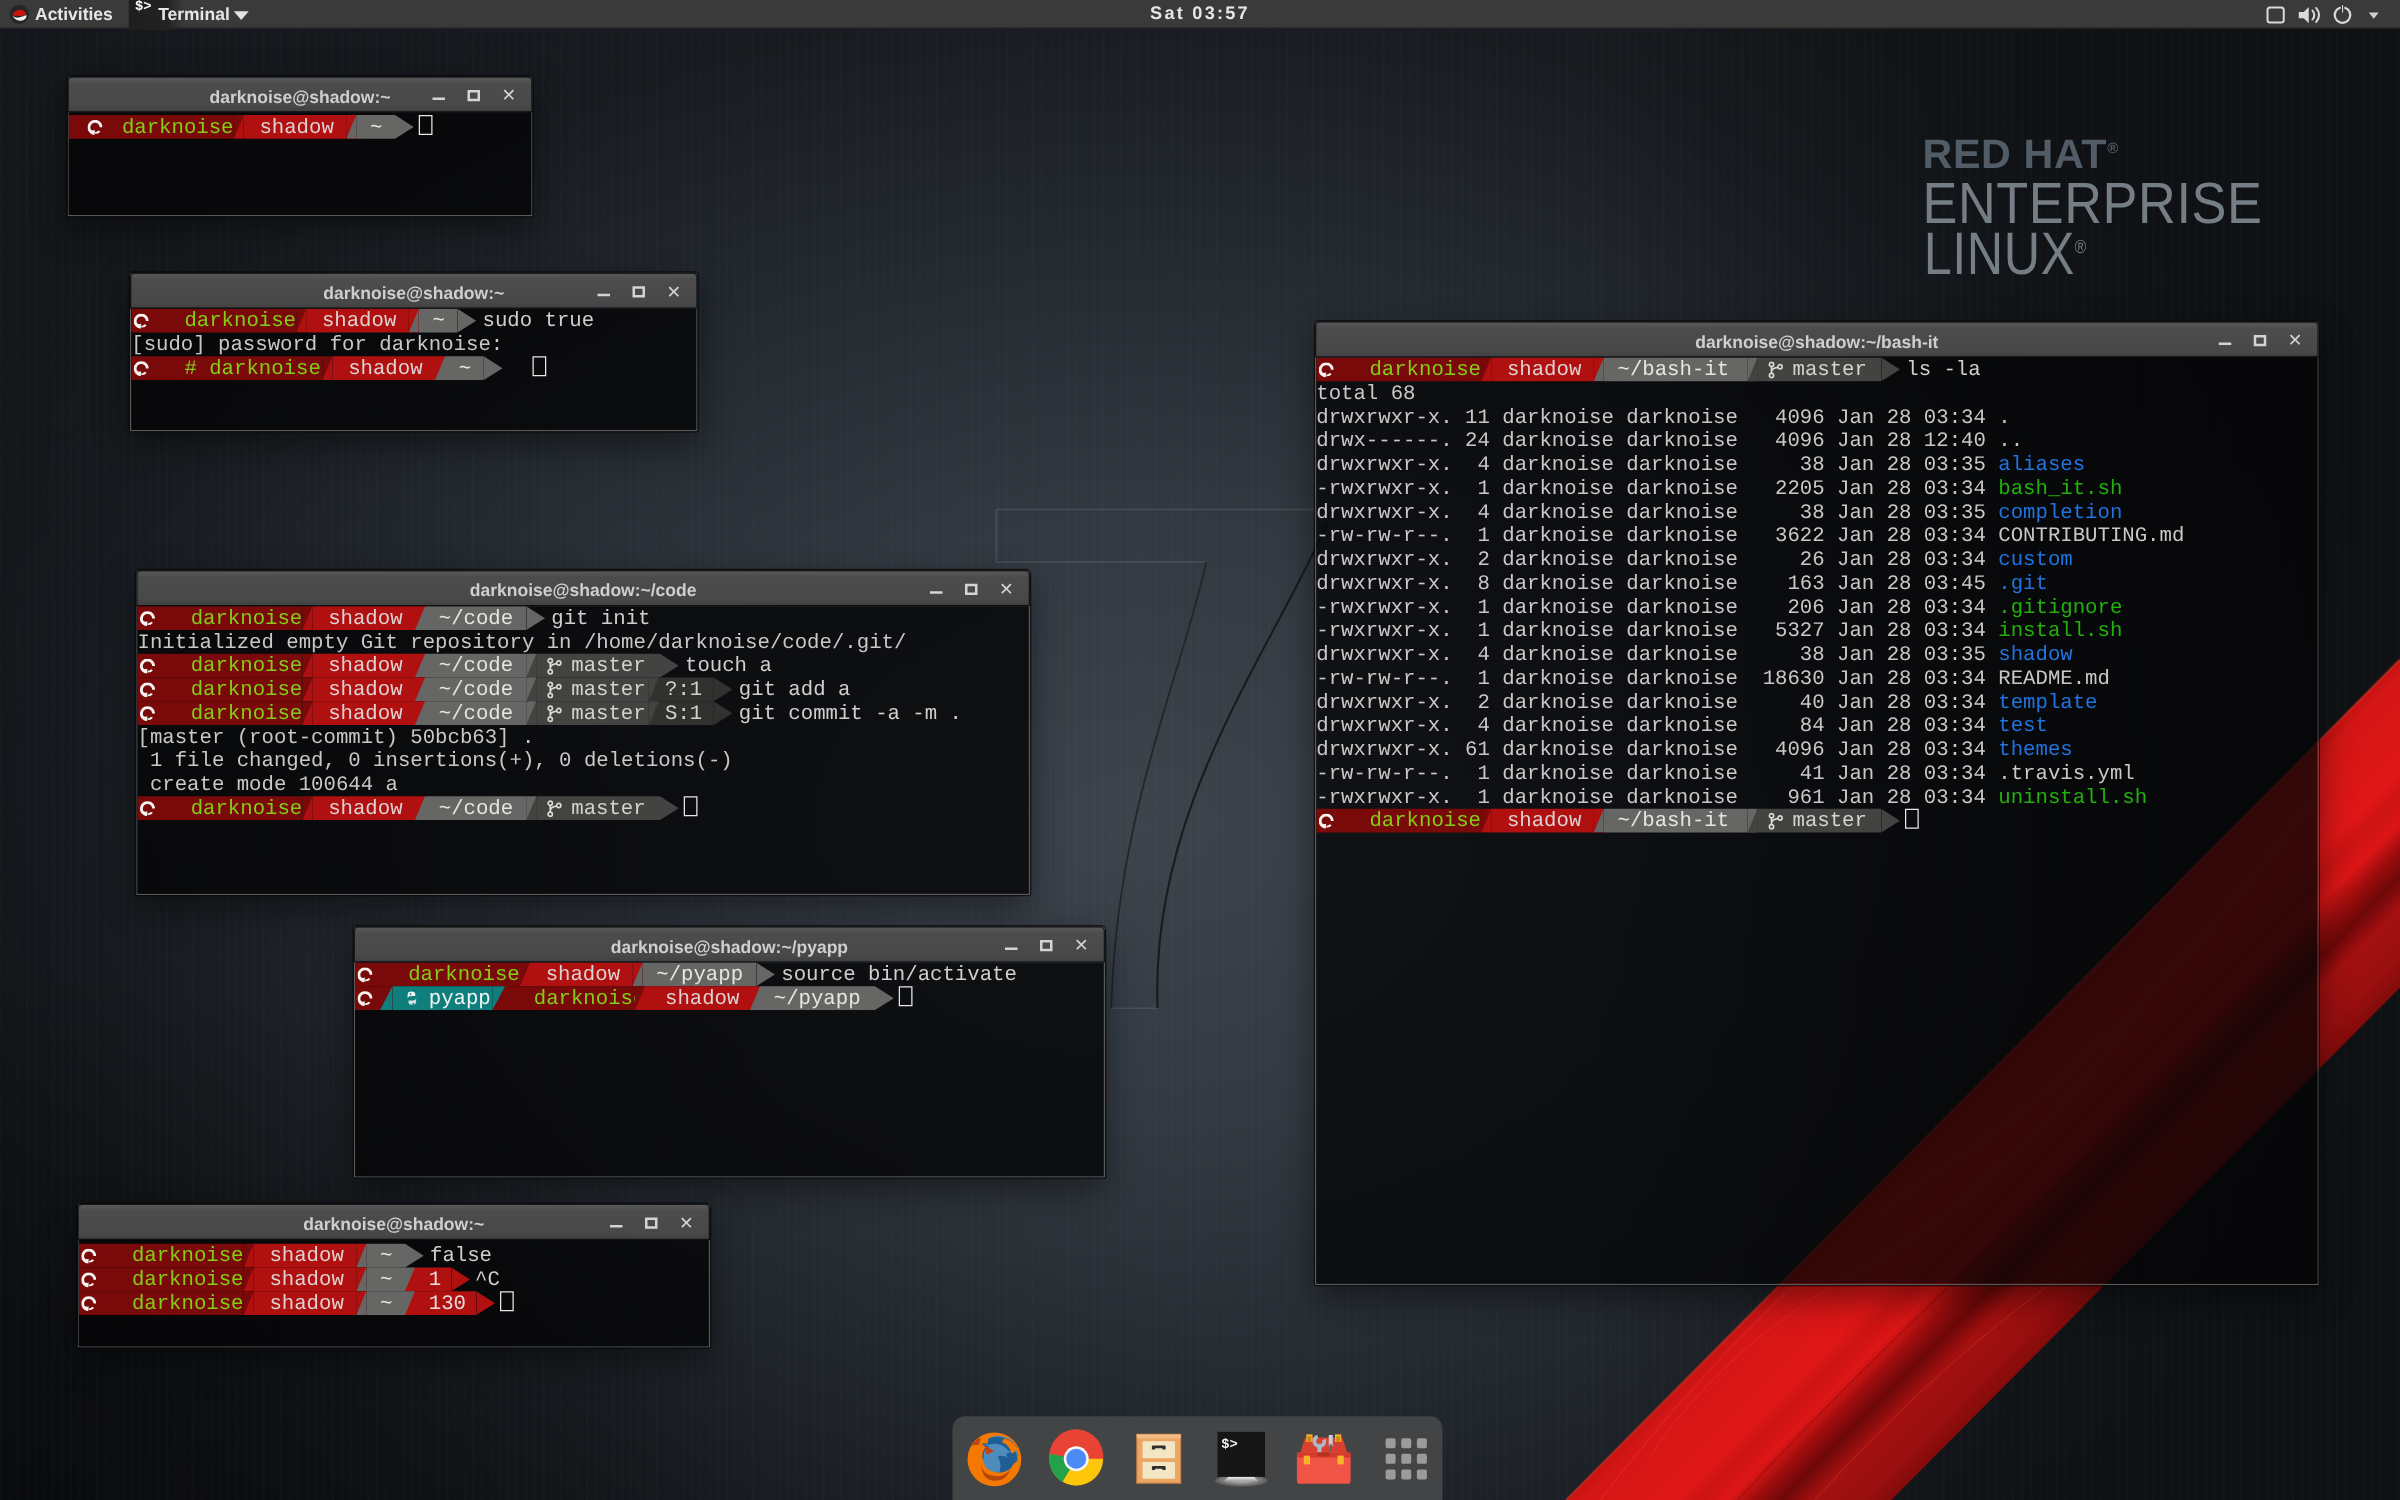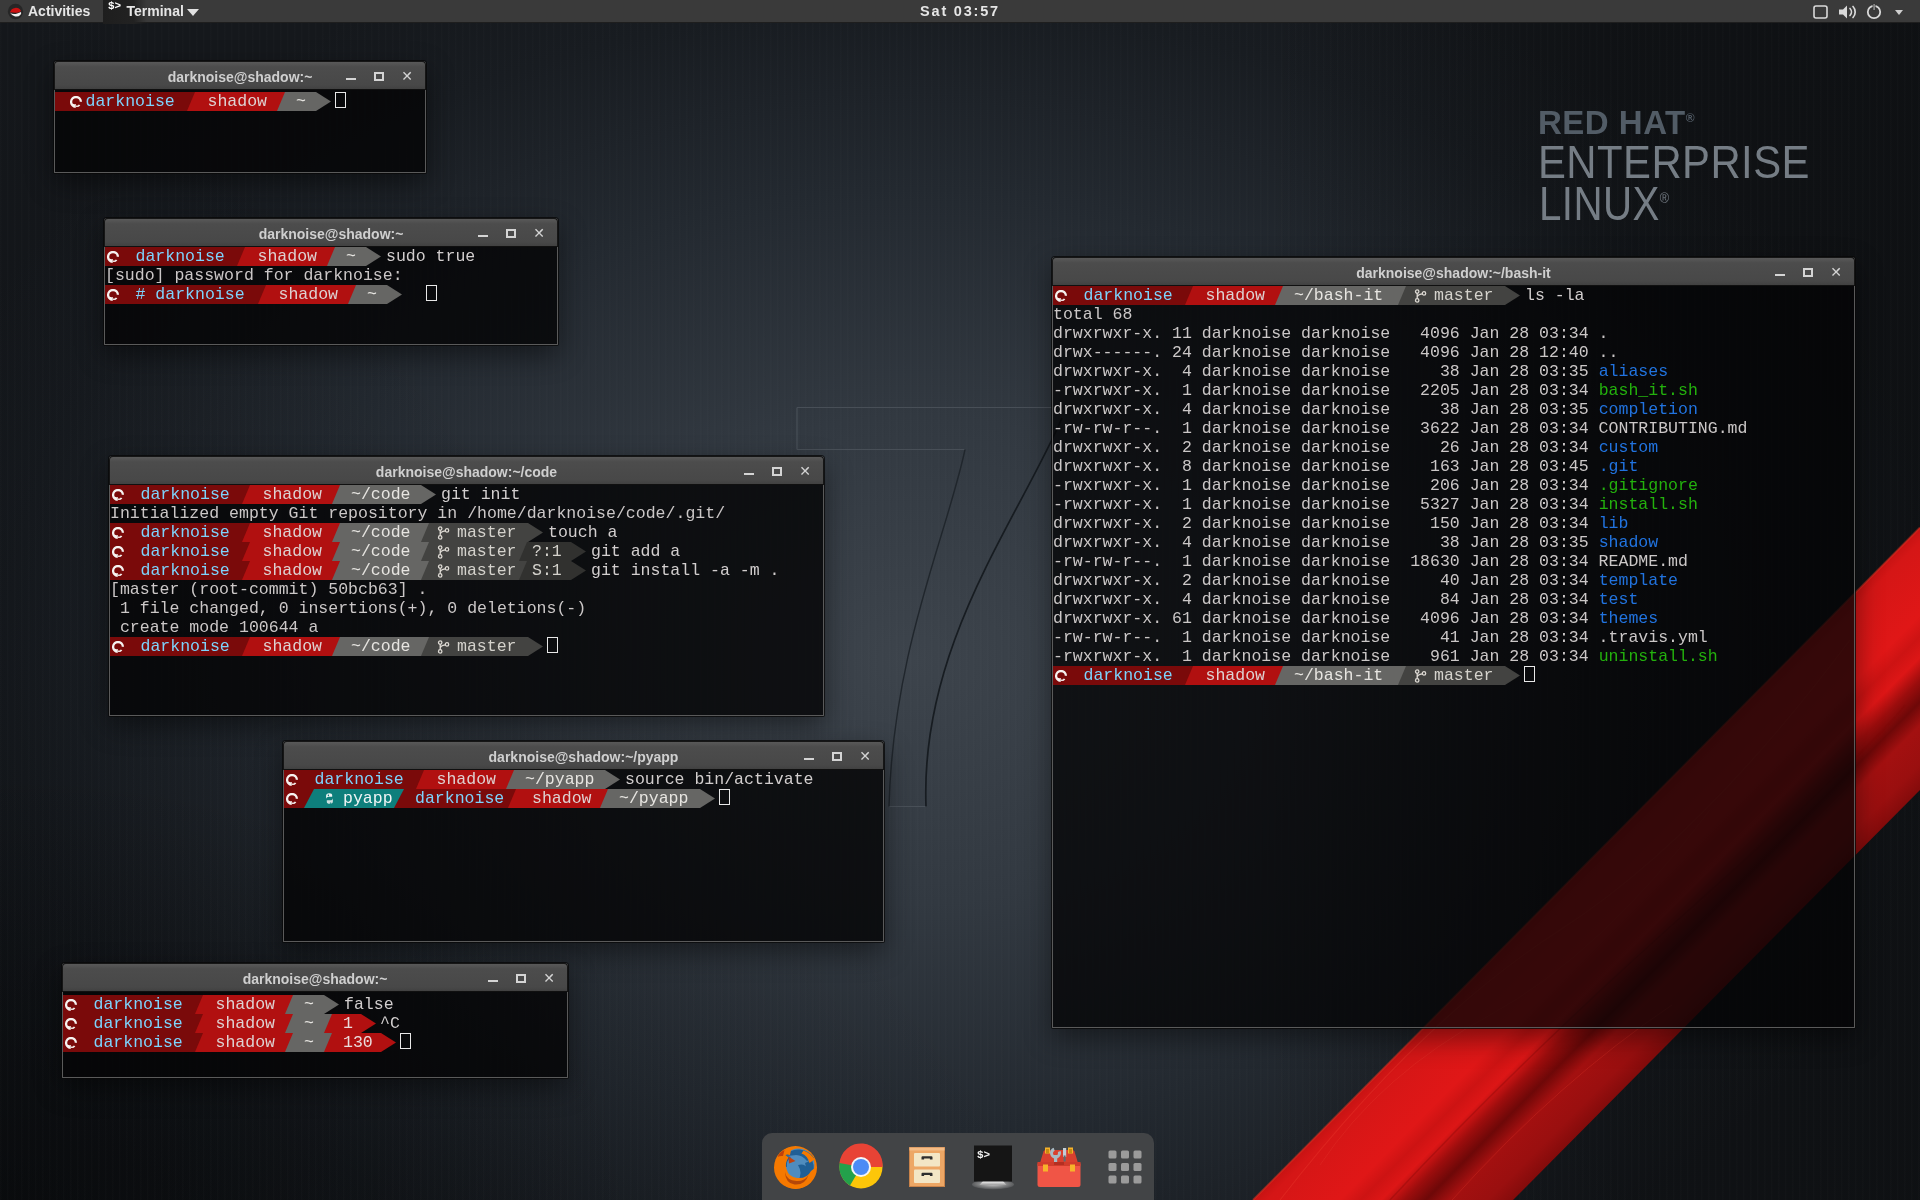--- a/index.html
+++ b/index.html
@@ -34,21 +34,21 @@
 
 .win{position:absolute;border:1px solid #5a5a5a;border-top:none;border-radius:3px 3px 1px 1px;box-shadow:0 0 0 1px rgba(8,8,8,0.75),0 10px 28px rgba(0,0,0,0.45);}
 .tb{position:absolute;left:-1px;right:-1px;top:0;height:29px;background:linear-gradient(#595959,#4c4c4c 18%,#484848 85%,#414141);border:1px solid #161616;border-bottom:1px solid #101010;border-radius:4px 4px 0 0;color:#cfcfcf;font-size:14px;font-weight:bold;text-align:center;line-height:31px;}
 .btns{position:absolute;right:0;top:0;height:29px;}
 .bt{position:absolute;top:0;width:28px;height:29px;color:#d4d4d4;font-weight:normal;}
 .ct{position:absolute;left:0;right:0;top:29px;bottom:0;background:rgba(5,5,6,0.82);font-family:"Liberation Mono",monospace;font-size:16.55px;color:#d2cece;overflow:hidden;}
 .r{position:relative;display:flex;height:19px;line-height:19px;white-space:pre;}
 .t{color:#cbc7c7;}
 
 .sg{height:19px;display:inline-block;position:relative;flex:none;}
-.u{background:#7a0a0a;color:#7dd3fc;}
+.u{background:#7a0a0a;color:#84cc16;padding-left:12px;}
 .h{background:#b11010;color:#ded2d2;}
 .p{background:#666664;color:#e7e5e1;}
 .g{background:#434341;color:#d4d2cc;}
 .d2{background:#31312f;color:#d4d2cc;}
 .x{background:#b11010;color:#eadcdc;}
 .tl{background:#0e7f7c;color:#f0f5f5;}
 .sp{width:8px;flex:none;position:relative;}
 .sp i{position:absolute;inset:0;clip-path:polygon(0 100%,100% 0,100% 100%);}
 .ar{width:15px;flex:none;position:relative;}
 .ar i{position:absolute;inset:0;clip-path:polygon(0 0,100% 50%,0 100%);}
@@ -206,21 +206,21 @@
               <use href="#fed"></use>
             </svg><em style="padding-left:30.5px">darknoise</em></span><span class="sp" style="background:#7a0a0a"><i style="background:#b11010"></i></span><span class="sg h" style="width:82px"><em style="padding-left:12.5px">shadow</em></span><span class="sp" style="background:#b11010"><i style="background:#666664"></i></span><span class="sg p" style="width:81px"><em style="padding-left:11px">~/code</em></span><span class="sp" style="background:#666664"><i style="background:#434341"></i></span><span class="sg g" style="width:90px"><svg class="br" viewBox="0 0 13 14">
               <use href="#gbr"></use>
             </svg><em style="padding-left:28px">master</em></span><span class="sp" style="background:#434341"><i style="background:#31312f"></i></span><span class="sg d2" style="width:44px"><em style="padding-left:5px">?:1</em></span><span class="ar"><i style="background:#31312f"></i></span><span class="cmd">git add a</span>
       </div>
       <div class="r">
         <span class="sg u" style="width:132px"><svg class="ico" style="left:2px" viewBox="0 0 13 13">
               <use href="#fed"></use>
             </svg><em style="padding-left:30.5px">darknoise</em></span><span class="sp" style="background:#7a0a0a"><i style="background:#b11010"></i></span><span class="sg h" style="width:82px"><em style="padding-left:12.5px">shadow</em></span><span class="sp" style="background:#b11010"><i style="background:#666664"></i></span><span class="sg p" style="width:81px"><em style="padding-left:11px">~/code</em></span><span class="sp" style="background:#666664"><i style="background:#434341"></i></span><span class="sg g" style="width:90px"><svg class="br" viewBox="0 0 13 14">
               <use href="#gbr"></use>
-            </svg><em style="padding-left:28px">master</em></span><span class="sp" style="background:#434341"><i style="background:#31312f"></i></span><span class="sg d2" style="width:44px"><em style="padding-left:5px">S:1</em></span><span class="ar"><i style="background:#31312f"></i></span><span class="cmd">git install -a -m .</span>
+            </svg><em style="padding-left:28px">master</em></span><span class="sp" style="background:#434341"><i style="background:#31312f"></i></span><span class="sg d2" style="width:44px"><em style="padding-left:5px">S:1</em></span><span class="ar"><i style="background:#31312f"></i></span><span class="cmd">git commit -a -m .</span>
       </div>
       <div class="r t">[master (root-commit) 50bcb63] .</div>
       <div class="r t"> 1 file changed, 0 insertions(+), 0 deletions(-)</div>
       <div class="r t"> create mode 100644 a</div>
       <div class="r">
         <span class="sg u" style="width:132px"><svg class="ico" style="left:2px" viewBox="0 0 13 13">
               <use href="#fed"></use>
             </svg><em style="padding-left:30.5px">darknoise</em></span><span class="sp" style="background:#7a0a0a"><i style="background:#b11010"></i></span><span class="sg h" style="width:82px"><em style="padding-left:12.5px">shadow</em></span><span class="sp" style="background:#b11010"><i style="background:#666664"></i></span><span class="sg p" style="width:81px"><em style="padding-left:11px">~/code</em></span><span class="sp" style="background:#666664"><i style="background:#434341"></i></span><span class="sg g" style="width:99px"><svg class="br" viewBox="0 0 13 14">
               <use href="#gbr"></use>
             </svg><em style="padding-left:28px">master</em></span><span class="ar"><i style="background:#434341"></i></span><span class="cur"></span>
@@ -305,21 +305,20 @@
       <div class="r t">drwxrwxr-x. 11 darknoise darknoise   4096 Jan 28 03:34 .</div>
       <div class="r t">drwx------. 24 darknoise darknoise   4096 Jan 28 12:40 ..</div>
       <div class="r t">drwxrwxr-x.  4 darknoise darknoise     38 Jan 28 03:35 <blue>aliases</blue></div>
       <div class="r t">-rwxrwxr-x.  1 darknoise darknoise   2205 Jan 28 03:34 <green>bash_it.sh</green></div>
       <div class="r t">drwxrwxr-x.  4 darknoise darknoise     38 Jan 28 03:35 <blue>completion</blue></div>
       <div class="r t">-rw-rw-r--.  1 darknoise darknoise   3622 Jan 28 03:34 CONTRIBUTING.md</div>
       <div class="r t">drwxrwxr-x.  2 darknoise darknoise     26 Jan 28 03:34 <blue>custom</blue></div>
       <div class="r t">drwxrwxr-x.  8 darknoise darknoise    163 Jan 28 03:45 <blue>.git</blue></div>
       <div class="r t">-rwxrwxr-x.  1 darknoise darknoise    206 Jan 28 03:34 <green>.gitignore</green></div>
       <div class="r t">-rwxrwxr-x.  1 darknoise darknoise   5327 Jan 28 03:34 <green>install.sh</green></div>
-      <div class="r t">drwxrwxr-x.  2 darknoise darknoise    150 Jan 28 03:34 <blue>lib</blue></div>
       <div class="r t">drwxrwxr-x.  4 darknoise darknoise     38 Jan 28 03:35 <blue>shadow</blue></div>
       <div class="r t">-rw-rw-r--.  1 darknoise darknoise  18630 Jan 28 03:34 README.md</div>
       <div class="r t">drwxrwxr-x.  2 darknoise darknoise     40 Jan 28 03:34 <blue>template</blue></div>
       <div class="r t">drwxrwxr-x.  4 darknoise darknoise     84 Jan 28 03:34 <blue>test</blue></div>
       <div class="r t">drwxrwxr-x. 61 darknoise darknoise   4096 Jan 28 03:34 <blue>themes</blue></div>
       <div class="r t">-rw-rw-r--.  1 darknoise darknoise     41 Jan 28 03:34 .travis.yml</div>
       <div class="r t">-rwxrwxr-x.  1 darknoise darknoise    961 Jan 28 03:34 <green>uninstall.sh</green></div>
       <div class="r">
         <span class="sg u" style="width:132px"><svg class="ico" style="left:2px" viewBox="0 0 13 13">
               <use href="#fed"></use>

